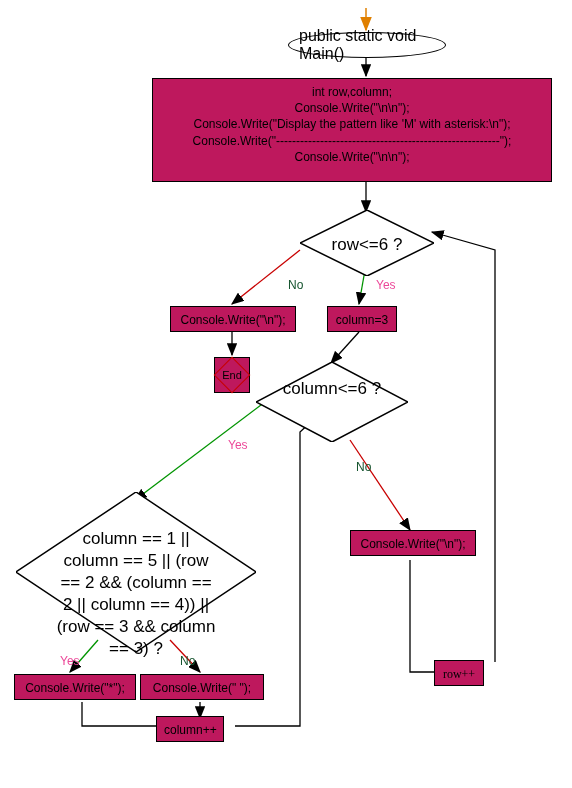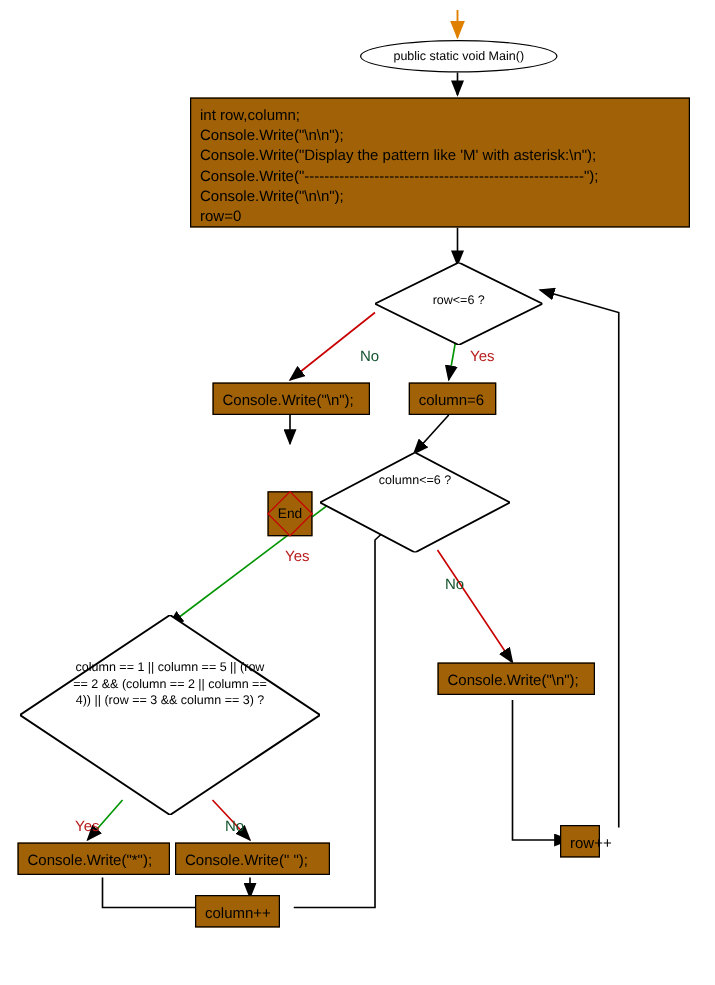--- a/index.html
+++ b/index.html
@@ -12,57 +12,58 @@
     position: relative;
     overflow: hidden;
   }
   svg {
     position: absolute;
     top: 0;
     left: 0;
   }
   .box {
     position: absolute;
-    background: #a16207;
+    background: #be185d;
     border: 1.5px solid #000;
     font-size: 12px;
     padding: 5px 7px;
     box-sizing: border-box;
     line-height: 1.35;
+    text-align: center;
   }
   .ellipse {
     position: absolute;
     background: #fff;
     border: 1.5px solid #000;
     border-radius: 50%;
-    font-size: 10px;
+    font-size: 16px;
     display: flex;
     align-items: center;
     justify-content: center;
     box-sizing: border-box;
     padding: 0 10px;
   }
   .diamond {
     position: absolute;
     width: 0;
     height: 0;
   }
   .diamond svg { position: absolute; left:0; top:0; }
   .diamond .dtxt {
     position: absolute;
-    font-size: 10px;
+    font-size: 17px;
     text-align: center;
     line-height: 1.3;
     white-space: pre-wrap;
   }
   .lbl {
     position: absolute;
     font-size: 12px;
   }
-  .yes { color: #b91c1c; }
+  .yes { color: #ec4899; }
   .no  { color: #14532d; }
   .end-inner {
     position: absolute;
     border: 1.5px solid #c80000;
     transform: rotate(45deg);
   }
 </style>
 </head>
 <body>
 
@@ -112,59 +113,58 @@
 <div class="ellipse" style="left:288px; top:32px; width:158px; height:26px;">
   <span>public static void Main()</span>
 </div>
 
 <div class="box" style="left:152px; top:78px; width:400px; height:104px;">
   <div>int row,column;</div>
   <div>Console.Write("\n\n");</div>
   <div>Console.Write("Display the pattern like 'M' with asterisk:\n");</div>
   <div>Console.Write("--------------------------------------------------------");</div>
   <div>Console.Write("\n\n");</div>
-  <div>row=0</div>
 </div>
 
 <div class="diamond" style="left:300px; top:210px;">
   <svg width="134" height="66">
       <polygon points="67,0 134,33 67,66 0,33" fill="#fff" stroke="#000" stroke-width="1.5"></polygon>
     </svg>
   <div class="dtxt" style="left:0; top:24px; width:134px;">row&lt;=6 ?</div>
 </div>
 <div class="lbl no" style="left:288px; top:278px;">No</div>
 <div class="lbl yes" style="left:376px; top:278px;">Yes</div>
 
 <div class="box" style="left:170px; top:306px; width:126px; height:26px;">
   <span>Console.Write("\n");</span>
 </div>
 
-<div class="box" style="left:214px; top:357px; width:36px; height:36px; padding:0; display:flex; align-items:center; justify-content:center;margin-top:36px;">
+<div class="box" style="left:214px; top:357px; width:36px; height:36px; padding:0; display:flex; align-items:center; justify-content:center;">
   <div class="end-inner" style="width:24px; height:24px;"></div>
   <span style="position:absolute; font-size:11px;">End</span>
 </div>
 
 <div class="box" style="left:327px; top:306px; width:70px; height:26px;">
-  <span>column=6</span>
+  <span>column=3</span>
 </div>
 
 <div class="diamond" style="left:256px; top:362px;">
   <svg width="152" height="80">
       <polygon points="76,0 152,40 76,80 0,40" fill="#fff" stroke="#000" stroke-width="1.5"></polygon>
     </svg>
   <div class="dtxt" style="left:0; top:16px; width:152px;">column&lt;=6 ?</div>
 </div>
 <div class="lbl yes" style="left:228px; top:438px;">Yes</div>
 <div class="lbl no" style="left:356px; top:460px;">No</div>
 
 <div class="box" style="left:350px; top:530px; width:126px; height:26px;">
   <span>Console.Write("\n");</span>
 </div>
 
-<div class="box" style="left:448px; top:660px; width:32px; height:26px;">
+<div class="box" style="left:434px; top:660px; width:50px; height:26px;font-family:Liberation Serif, serif;">
   <span>row++</span>
 </div>
 
 <div class="diamond" style="left:16px; top:492px;">
   <svg width="240" height="160">
       <polygon points="120,0 240,80 120,160 0,80" fill="#fff" stroke="#000" stroke-width="1.5"></polygon>
     </svg>
   <div class="dtxt" style="left:38px; top:36px; width:164px;text-align:center;">column == 1 || column == 5 || (row == 2 &amp;&amp; (column == 2 || column == 4)) || (row == 3 &amp;&amp; column == 3) ?</div>
 </div>
 <div class="lbl yes" style="left:60px; top:654px;">Yes</div>

